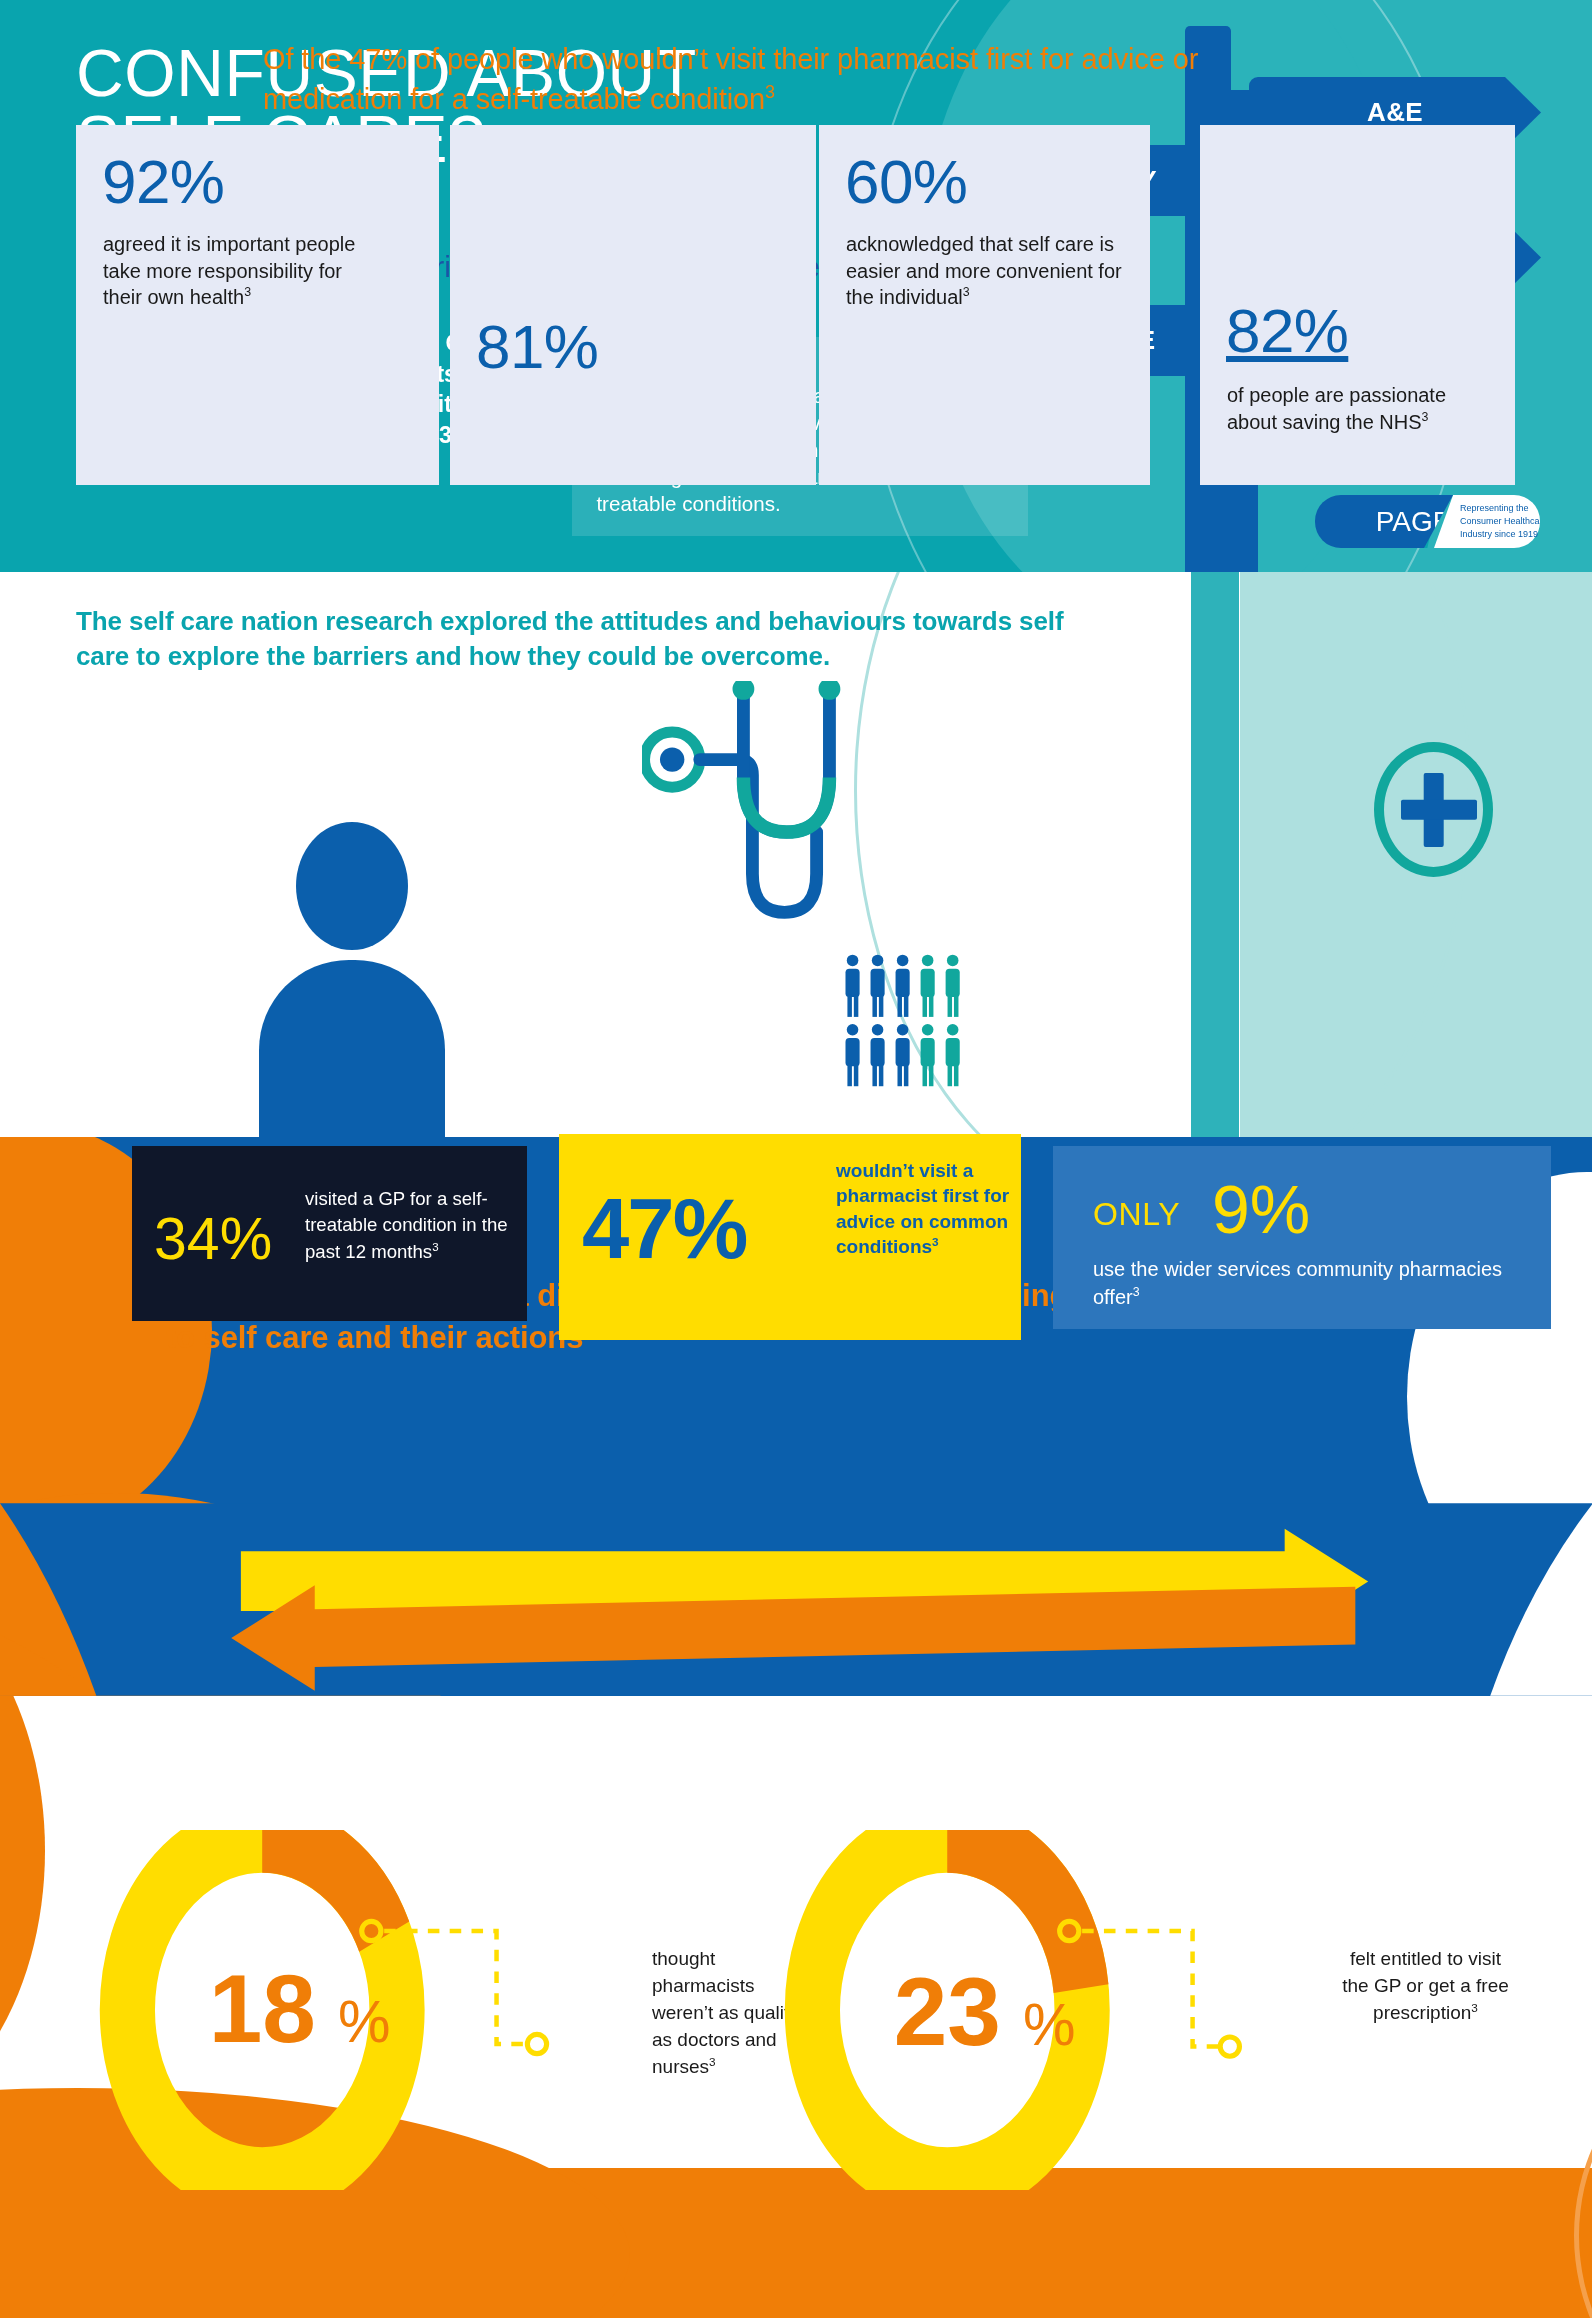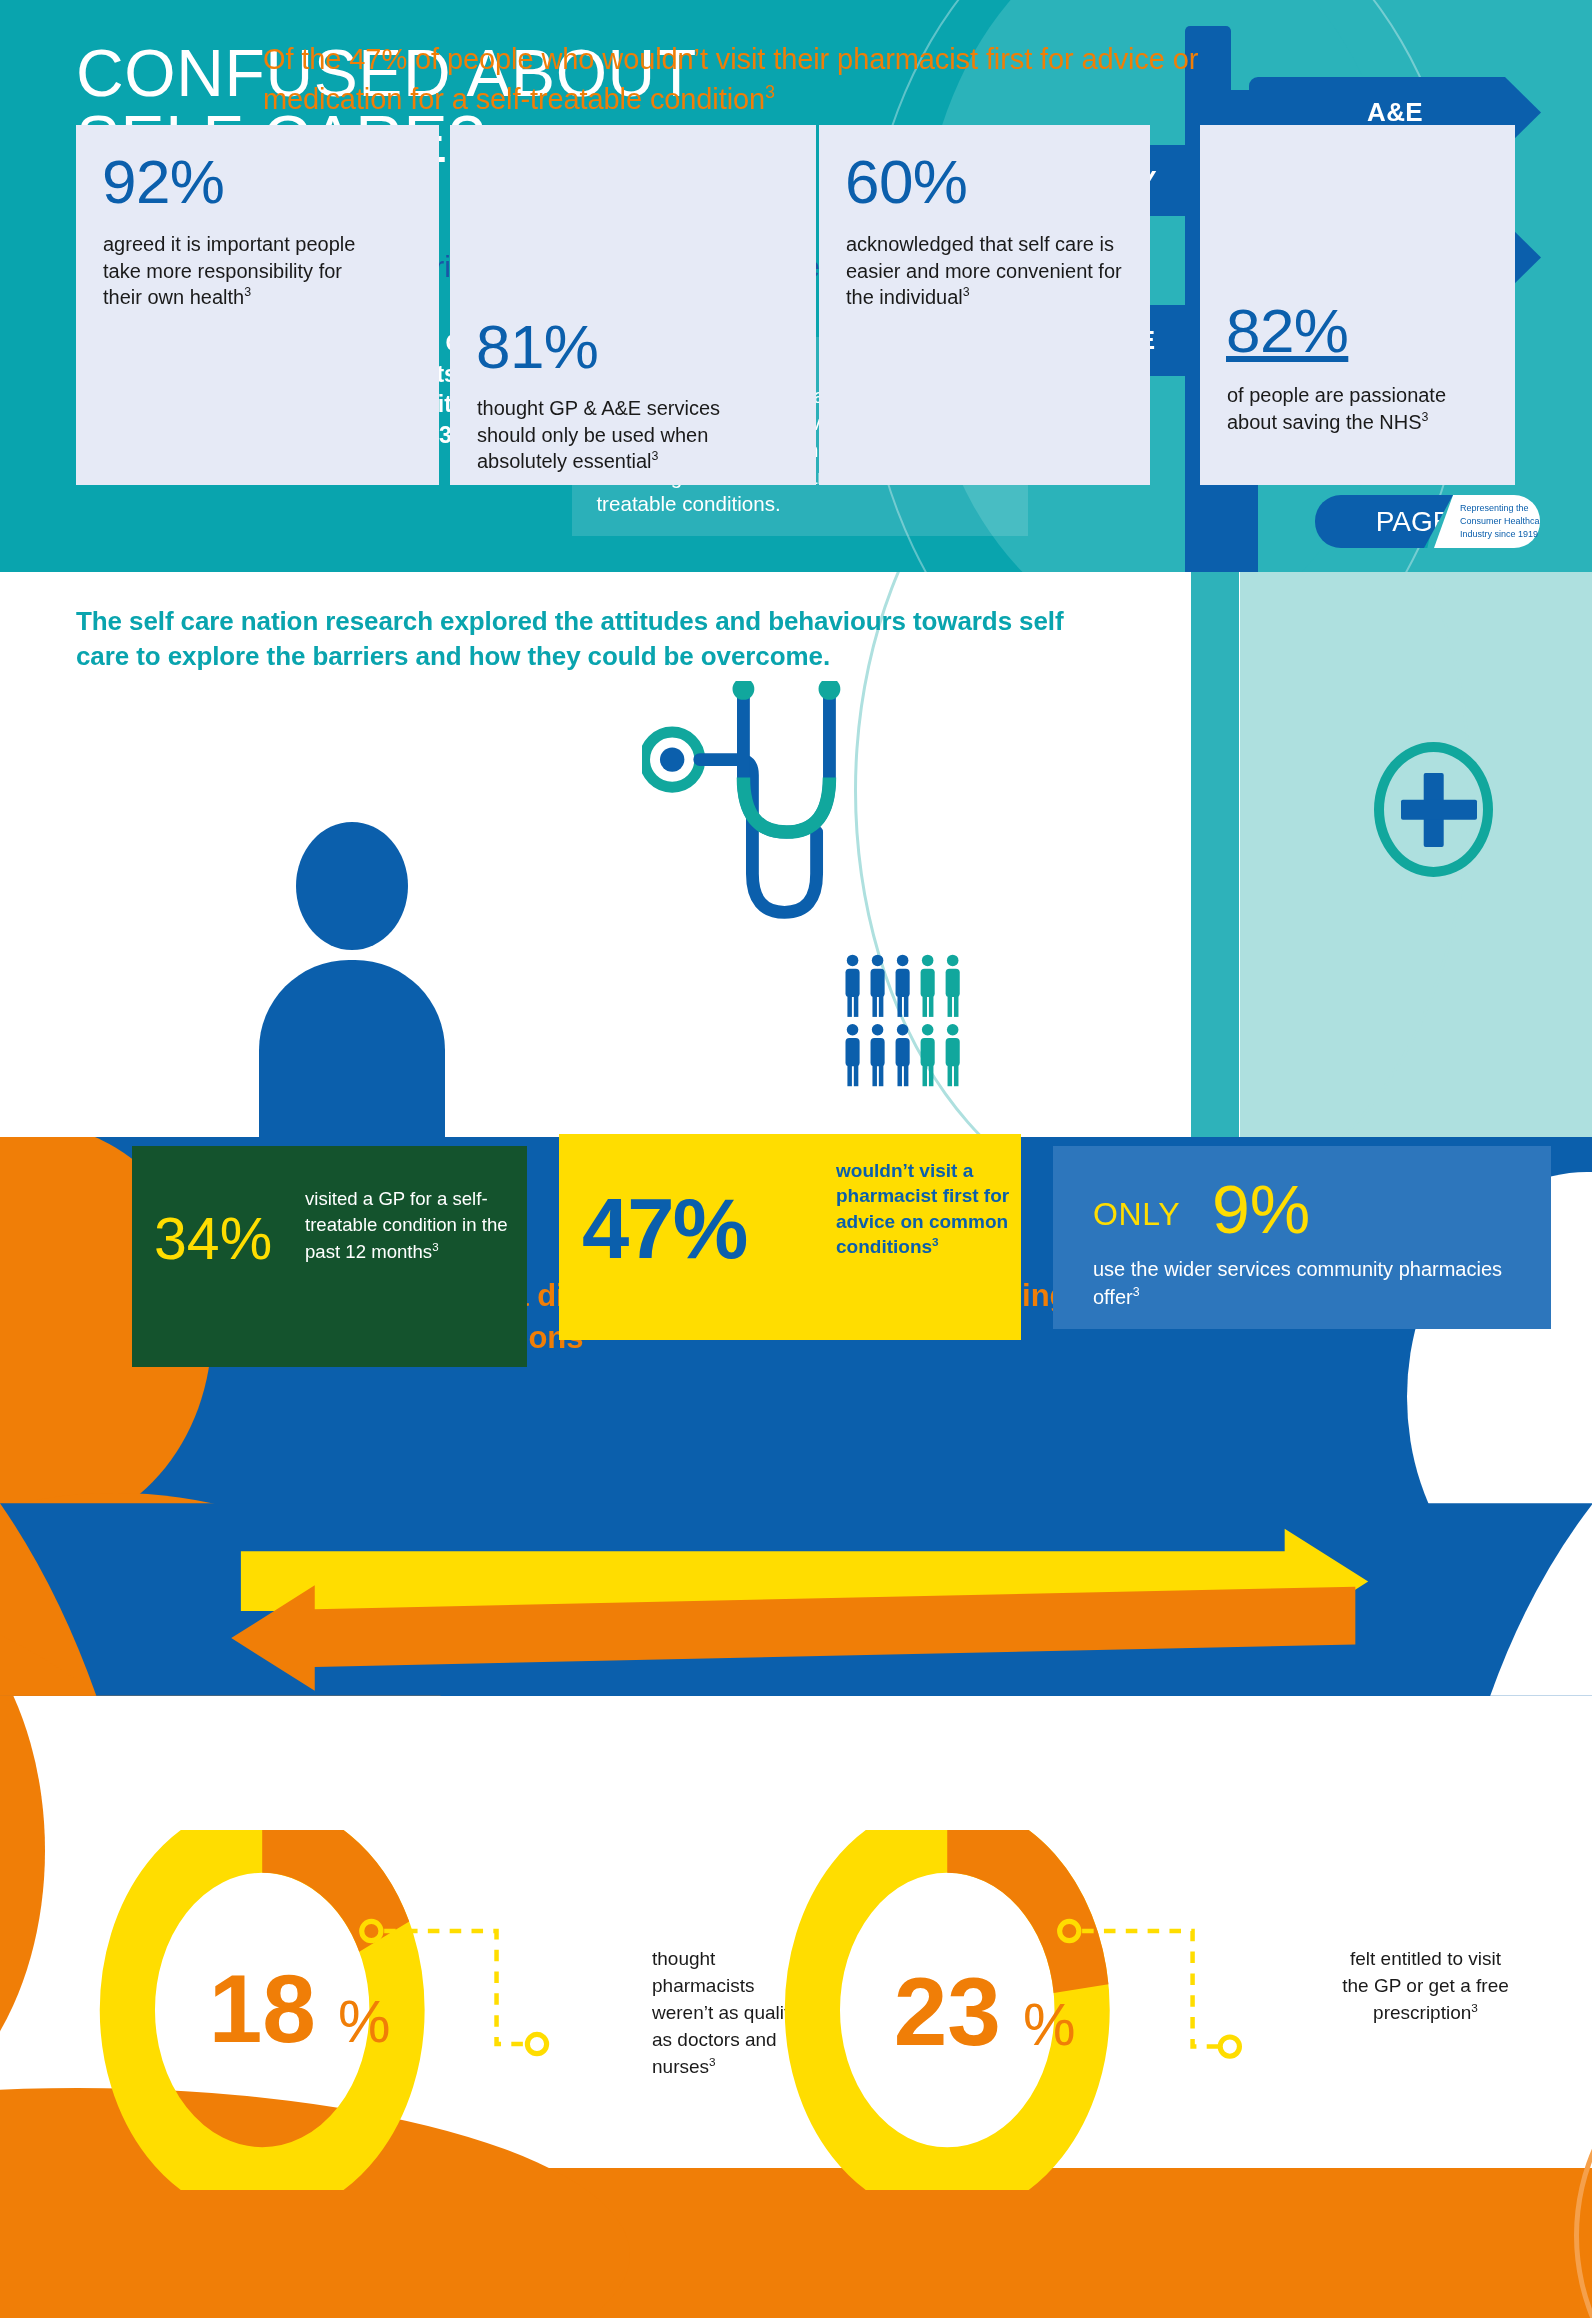--- a/index.html
+++ b/index.html
@@ -125,21 +125,21 @@
   .sec3 { position:absolute; left:0; top:1137px; width:1593px; height:559px; background:#0B5FAC; overflow:hidden; }
   .sec3-ell-l { position:absolute; left:-148px; top:-13px; width:360px; height:411px; border-radius:50%; background:#F07E07; }
   .sec3-ell-r { position:absolute; left:1407px; top:35px; width:360px; height:450px; border-radius:50%; background:#ffffff; }
   .sec3-ell-b { position:absolute; left:-212px; top:356px; width:655px; height:462px; border-radius:50%; background:#F07E07; }
 
   .sec3-h {
     position:absolute; left:166px; top:138px; width:996px;
     color:#F07E07; font-size:31px; font-weight:700; line-height:1.36; letter-spacing:-0.1px;
   }
 
-  .box34 { position:absolute; left:132px; top:1146px; width:395px; height:221px; background:#14532d; }
+  .box34 { position:absolute; left:132px; top:1146px; width:395px; height:175px; background:#0f172a; }
   .box34 .num { position:absolute; left:22px; top:59px; color:#FFDD00; font-size:59px; font-weight:300; }
   .box34 .txt { position:absolute; left:173px; top:40px; width:212px; color:#ffffff; font-size:18.6px; line-height:1.42; }
 
   .box47 { position:absolute; left:559px; top:1134px; width:462px; height:206px; background:#FFDD00; }
   .box47 .num { position:absolute; left:23px; top:46px; color:#0B5FAC; font-size:85px; font-weight:700; letter-spacing:-1.9px; }
   .box47 .txt { position:absolute; left:257px; top:24.4px; width:193px; color:#0B5FAC; font-size:19px; font-weight:700; line-height:1.32;margin-left:20px; }
 
   .box9 { position:absolute; left:1053px; top:1146px; width:498px; height:183px; background:#2D76BC; }
   .box9 .only { position:absolute; left:40px; top:50px; color:#FFDD00; font-size:32px; font-weight:300; letter-spacing:0.6px; }
   .box9 .num  { position:absolute; left:159px; top:24.4px; color:#FFDD00; font-size:68px; font-weight:300; }
@@ -231,21 +231,20 @@
     <div class="lead">The self care nation research explored the attitudes and behaviours towards self care to explore the barriers and how they could be overcome.</div>
   </div>
 
   <div class="card card-92">
     <div class="pct" style="left:26px; top:20.6px;">92%</div>
     <div class="txt" style="left:27px; top:106px; width:257px;"><span>agreed it is important people take more responsibility for their own health</span><sup>3</sup></div>
   </div>
 
   <div class="card card-81">
     <div class="pct" style="left:26px; top:186px;">81%</div>
-    <div class="txt" style="left:27px; top:270px; width:257px;"><span>thought GP &amp; A&amp;E services should only be used when absolutely essential</span><sup>3</sup></div>
   </div>
 
   <div class="card card-60">
     <div class="pct" style="left:26px; top:20.6px;">60%</div>
     <div class="txt" style="left:27px; top:106px; width:283px;"><span>acknowledged that self care is easier and more convenient for the individual</span><sup>3</sup></div>
   </div>
 
   <div class="card card-82">
     <div class="pct" style="left:26px; top:170px;text-decoration:underline;">82%</div>
     <div class="txt" style="left:27px; top:257px; width:231px;"><span>of people are passionate about saving the NHS</span><sup>3</sup></div>

